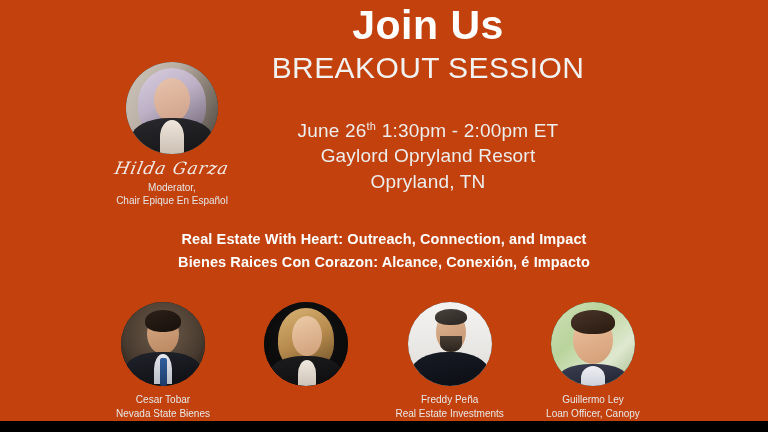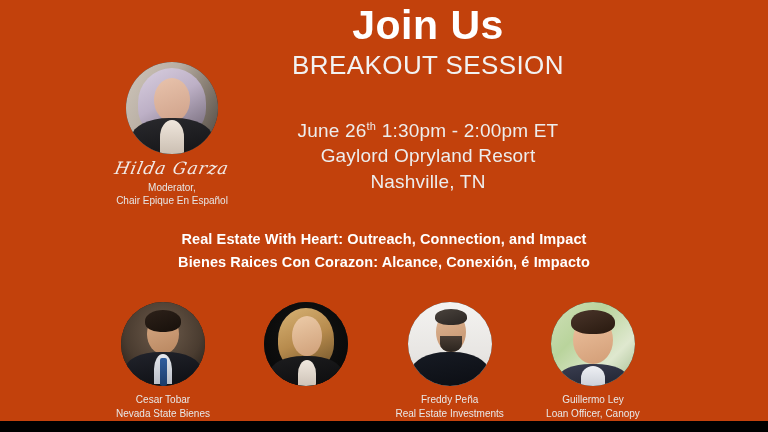--- a/index.html
+++ b/index.html
@@ -27,21 +27,21 @@
     text-align: center;
   }
   .join-us {
     font-size: 41px;
     font-weight: bold;
     letter-spacing: 0.5px;
     line-height: 1.05;
     color: #ffffff;
   }
   .breakout {
-    font-size: 26px;
+    font-size: 30px;
     font-weight: 300;
     letter-spacing: 0.4px;
     line-height: 1.12;
     margin-top: 4px;
     color: #f2f2f2;
   }
 
   
   .details-block {
     position: absolute;
@@ -171,21 +171,21 @@
 <div id="poster">
 
   <div class="headline-block">
     <div class="join-us">Join Us</div>
     <div class="breakout">BREAKOUT SESSION</div>
   </div>
 
   <div class="details-block">
     <div class="line"><span>June 26</span><span class="sup">th</span><span> 1:30pm - 2:00pm ET</span></div>
     <div class="line">Gaylord Opryland Resort</div>
-    <div class="line">Nashville, TN</div>
+    <div class="line">Opryland, TN</div>
   </div>
 
   <div class="moderator">
     <div class="mod-photo">
       <div class="ph-bg" style="background:linear-gradient(120deg,#cfc6bb 0%,#b8aea3 38%,#8d8378 62%,#4a433c 100%);"></div>
       <div class="ph-hair" style="left:12px;top:6px;width:68px;height:70px;background:linear-gradient(150deg,#d9cfe0 0%,#bdb0c6 45%,#6e6472 100%);"></div>
       <div class="ph-head" style="left:28px;top:16px;width:36px;height:44px;background:linear-gradient(160deg,#e8c3ac,#cfa189);"></div>
       <div class="ph-body" style="left:6px;top:56px;width:80px;height:40px;background:linear-gradient(170deg,#2a2a2e,#121214);"></div>
       <div class="ph-shirt" style="left:34px;top:58px;width:24px;height:34px;background:linear-gradient(180deg,#efe6dc,#cbbfb2);"></div>
     </div>

